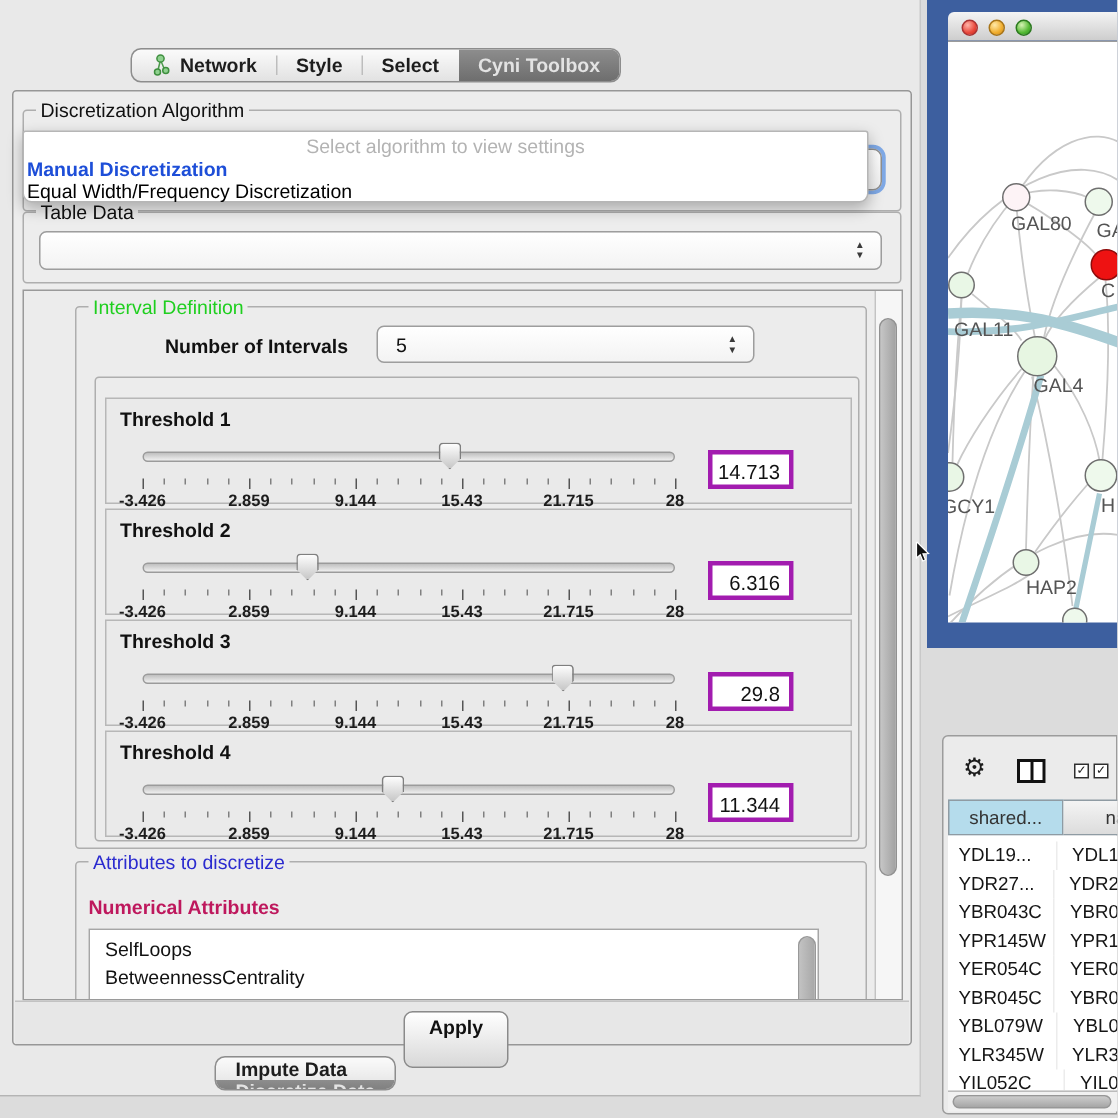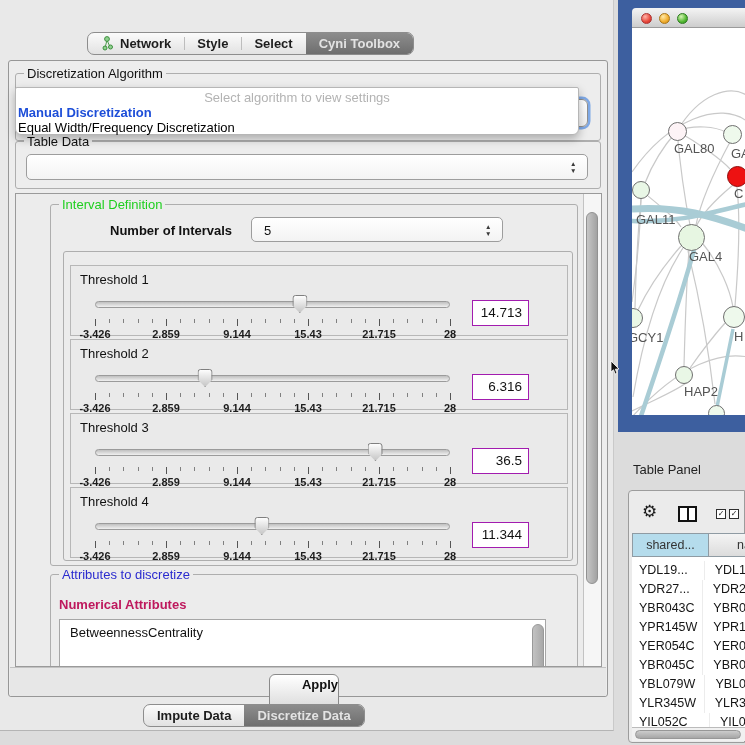--- a/index.html
+++ b/index.html
@@ -16,21 +16,21 @@
   #close-btn { position:absolute; left:593px; top:3px; font-size:14px; font-weight:bold; color:#111; }
 
   
   .tabstrip { position:absolute; display:flex; align-items:stretch; height:23px;
     border:1px solid #8d8d8d; border-radius:7px; overflow:hidden;
     background:linear-gradient(#fbfbfb,#e2e2e2); }
   .tabstrip .tab { display:flex; align-items:center; padding:0 13px; font-size:13px; font-weight:bold; color:#1d1d1d; position:relative; }
   .tabstrip .tab + .tab:not(.sel):before { content:""; position:absolute; left:0; top:4px; bottom:4px; width:1px; background:#bdbdbd; }
   .tabstrip .tab.sel { background:linear-gradient(#8d8d8d,#6e6e6e); color:#e3e3e3; }
   #top-tabs { left:87px; top:32px; }
-  #bottom-tabs { left:143px; top:704px; }
+  #bottom-tabs { left:143px; top:704px;flex-direction:column; }
   .net-icon { width:13px; height:15px; margin-right:6px; }
 
   
   #content-panel { position:absolute; left:8px; top:60px; width:600px; height:637px;
     background:#ededed; border:1px solid #979797; border-radius:3px; }
 
   .group { position:absolute; border:1px solid #aeaeae; border-radius:3px; }
   .group-label { position:absolute; top:-8px; left:8px; background:#ededed; padding:0 3px; font-size:13px; color:#111; white-space:nowrap; }
   .group-label.green { color:#1fcf1f; }
   .group-label.blue  { color:#2b2bcf; }
@@ -58,47 +58,47 @@
   
   #scrollpane { position:absolute; left:6px; top:132px; width:587px; height:474px;
     border:1px solid #9a9a9a; background:#ececec; overflow:hidden; }
   #scrollpane .group-label { background:#ececec; }
   #v-scroll { position:absolute; right:0; top:0; width:18px; height:100%; background:#f6f6f6; border-left:1px solid #c3c3c3; }
   #v-thumb { position:absolute; left:2px; top:18px; width:12px; height:372px; border-radius:6px;
     background:linear-gradient(90deg,#c6c6c6,#a2a2a2); border:1px solid #919191; }
 
   
   .thr-box { position:absolute; left:6px; width:498px; height:71px; background:#eaeaea; border:1px solid #b7b7b7; }
-  .thr-label { position:absolute; left:9px; top:6px; font-size:13px; font-weight:normal; color:#111; }
+  .thr-label { position:absolute; left:9px; top:6px; font-size:13px; font-weight:bold; color:#111; }
   .slider-area { position:absolute; left:24px; top:26px; width:355px; height:46px; }
   .track { position:absolute; left:0; top:9px; width:100%; height:7px; border:1px solid #9b9b9b; border-radius:4px;
     background:linear-gradient(#c0c0c0,#f0f0f0); }
   .handle { position:absolute; top:3px; width:15px; height:18px; transform:translateX(-50%);
     background:linear-gradient(#fdfdfd,#c7c7c7); border:1px solid #7f7f7f; border-radius:3px;
     clip-path:polygon(0 0,100% 0,100% 58%,50% 100%,0 58%); }
   .ticks { position:absolute; left:0; top:27px; width:100%; height:8px; }
   .tick { position:absolute; top:0; width:1px; height:4px; background:#808080; }
   .tick.major { height:7px; background:#555; }
   .tlbl { position:absolute; top:36px; transform:translateX(-50%); font-size:11px; font-weight:bold; color:#1c1c1c; white-space:nowrap; }
   .tl0{left:0} .tl1{left:20%} .tl2{left:40%} .tl3{left:60%} .tl4{left:80%} .tl5{left:100%}
-  .val { position:absolute; right:38px; top:34px; width:57px; height:26px; background:#fff; border:1px solid #a21caf;
+  .val { position:absolute; right:38px; top:34px; width:57px; height:26px; background:#fff; border:3px solid #a21caf;
     font-size:13.5px; color:#111; text-align:right; line-height:24px; padding-right:6px; }
 
   
   #num-attr-title { position:absolute; left:8px; top:22px; font-size:13px; font-weight:bold; color:#be185d; }
   #attr-list { position:absolute; left:8px; top:44px; width:487px; height:72px; background:#fff; border:1px solid #a6a6a6; }
   #attr-list .item { padding-left:10px; font-size:13px; color:#111; height:19px; line-height:19px; }
   #attr-list .pad { height:3px; }
   #list-thumb { position:absolute; right:1px; top:4px; width:12px; height:58px; border-radius:6px;
     background:linear-gradient(90deg,#c2c2c2,#a8a8a8); border:1px solid #999; }
 
   
   #apply-row { position:absolute; left:1px; top:606px; width:596px; height:29px; background:#e7e7e7; border-top:1px solid #c2c2c2; }
   #apply-btn { position:absolute; left:259px; top:6px; width:70px; height:38px; border:1px solid #8a8a8a; border-radius:6px;
-    background:linear-gradient(#ffffff,#d8d8d8); font-size:13px; font-weight:bold; color:#111; text-align:right; line-height:20px; }
+    background:linear-gradient(#ffffff,#d8d8d8); font-size:13px; font-weight:bold; color:#111; text-align:center; line-height:20px; }
 
   
   #net-window { position:absolute; left:618px; top:0; width:127px; height:432px; background:#3d5f9f; }
   #net-titlebar { position:absolute; left:14px; top:8px; width:113px; height:20px;
     background:linear-gradient(#f4f4f4,#cdcdcd); border-bottom:1px solid #9b9b9b; border-radius:4px 0 0 0; }
   .light { position:absolute; top:4.5px; width:11px; height:11px; border-radius:50%; }
   .light.red    { left:9px;  background:radial-gradient(circle at 35% 30%, #ffb3a8, #e8473a 60%, #c22a20); border:1px solid #a33; }
   .light.yellow { left:27px; background:radial-gradient(circle at 35% 30%, #ffe9a8, #f0ad2d 60%, #c8871a); border:1px solid #a87518; }
   .light.green  { left:45px; background:radial-gradient(circle at 35% 30%, #d6f3b4, #53b832 60%, #2f8f22); border:1px solid #2c7a1f; }
   #net-canvas { position:absolute; left:632px; top:28px; width:113px; height:387px; background:#fff; overflow:hidden; }
@@ -318,21 +318,21 @@
                     <div class="tick" style="left: 96%;"></div>
                     <div class="tick major" style="left: 100%;"></div>
                   </div>
                 <span class="tlbl tl0">-3.426</span>
                 <span class="tlbl tl1">2.859</span>
                 <span class="tlbl tl2">9.144</span>
                 <span class="tlbl tl3">15.43</span>
                 <span class="tlbl tl4">21.715</span>
                 <span class="tlbl tl5">28</span>
               </div>
-              <div class="val">36.5</div>
+              <div class="val">29.8</div>
             </div>
 
             <div class="thr-box" style="top:235px;">
               <div class="thr-label">Threshold 4</div>
               <div class="slider-area">
                 <div class="track"></div>
                 <div class="handle" style="left: 46.9993%;"></div>
                 <div class="ticks">
                     <div class="tick major" style="left: 0%;"></div>
                     <div class="tick" style="left: 4%;"></div>
@@ -371,20 +371,21 @@
               <div class="val">11.344</div>
             </div>
           </div>
         </div>
 
         <div class="group" style="left:34px; top:380px; width:528px; height:110px;">
           <span class="group-label blue">Attributes to discretize</span>
           <div id="num-attr-title">Numerical Attributes</div>
           <div id="attr-list">
             <div class="pad"></div>
+            <div class="item">SelfLoops</div>
             <div class="item">BetweennessCentrality</div>
             <div id="list-thumb"></div>
           </div>
         </div>
 
         <div id="v-scroll">
           <div id="v-thumb"></div>
         </div>
       </div>
 
@@ -455,23 +456,20 @@
       <div class="nlabel" style="left: 57px; top: 221px;">GAL4</div>
       <div class="node" style="left: -9px; top: 280px; height: 20px; width: 20px; background: rgb(233, 247, 230);"></div>
       <div class="nlabel" style="left: -4px; top: 302px;">GCY1</div>
       <div class="node" style="left: 91px; top: 278px; height: 22px; width: 22px; background: rgb(238, 249, 236);"></div>
       <div class="nlabel" style="left: 102px; top: 301px;">H</div>
       <div class="node" style="left: 43px; top: 338px; height: 18px; width: 18px; background: rgb(233, 247, 230);"></div>
       <div class="nlabel" style="left: 52px; top: 356px;">HAP2</div>
       <div class="node" style="left: 75.5px; top: 376.5px; height: 17px; width: 17px; background: rgb(238, 249, 236);"></div>
     </div>
 
-  <div id="tablepanel-bar">
-    <div class="t">Table Panel</div>
-  </div>
 
   <div id="table-inset">
     <div id="gear">⚙</div>
     <div id="col-icon"></div>
     <div class="cb" id="cb1"></div>
     <div class="cb" id="cb2"></div>
 
     <div id="t-header">
       <div class="hcell" id="hc0">shared...</div>
       <div class="hcell" id="hc1">na...</div>

